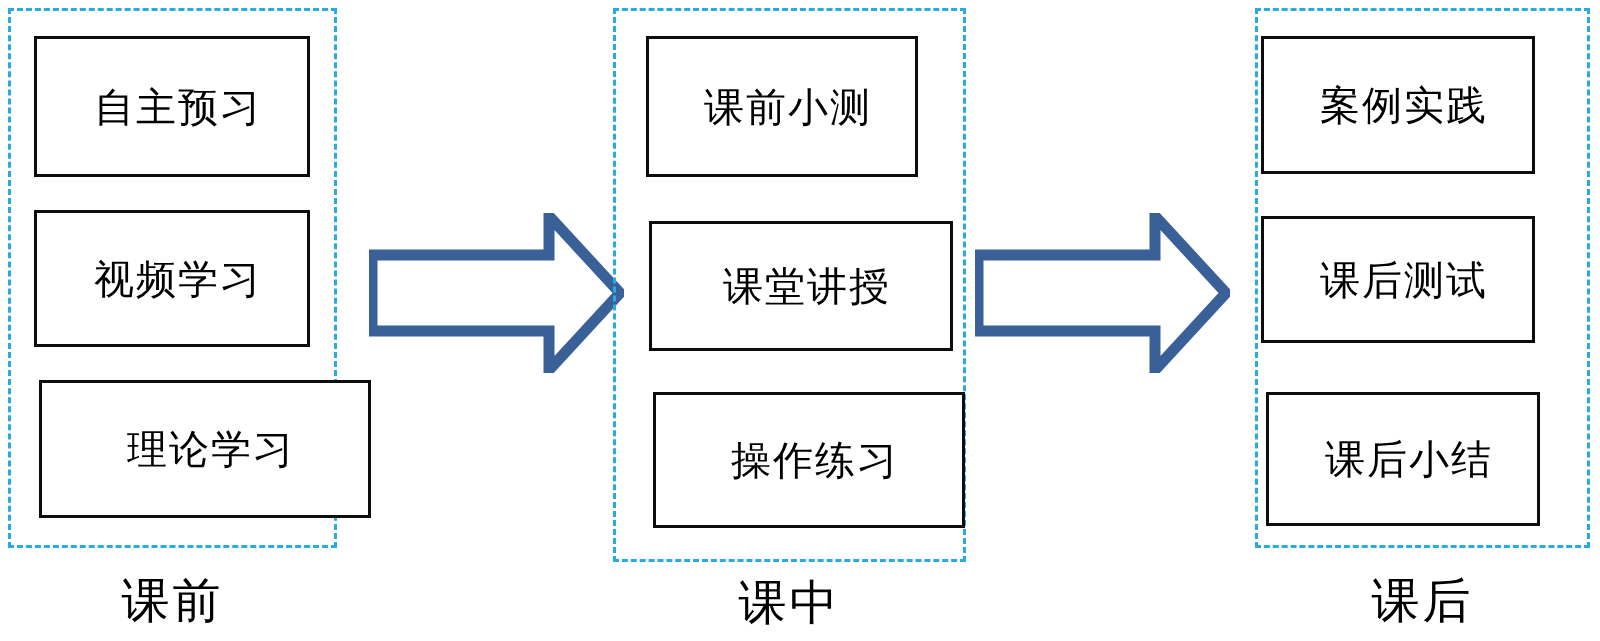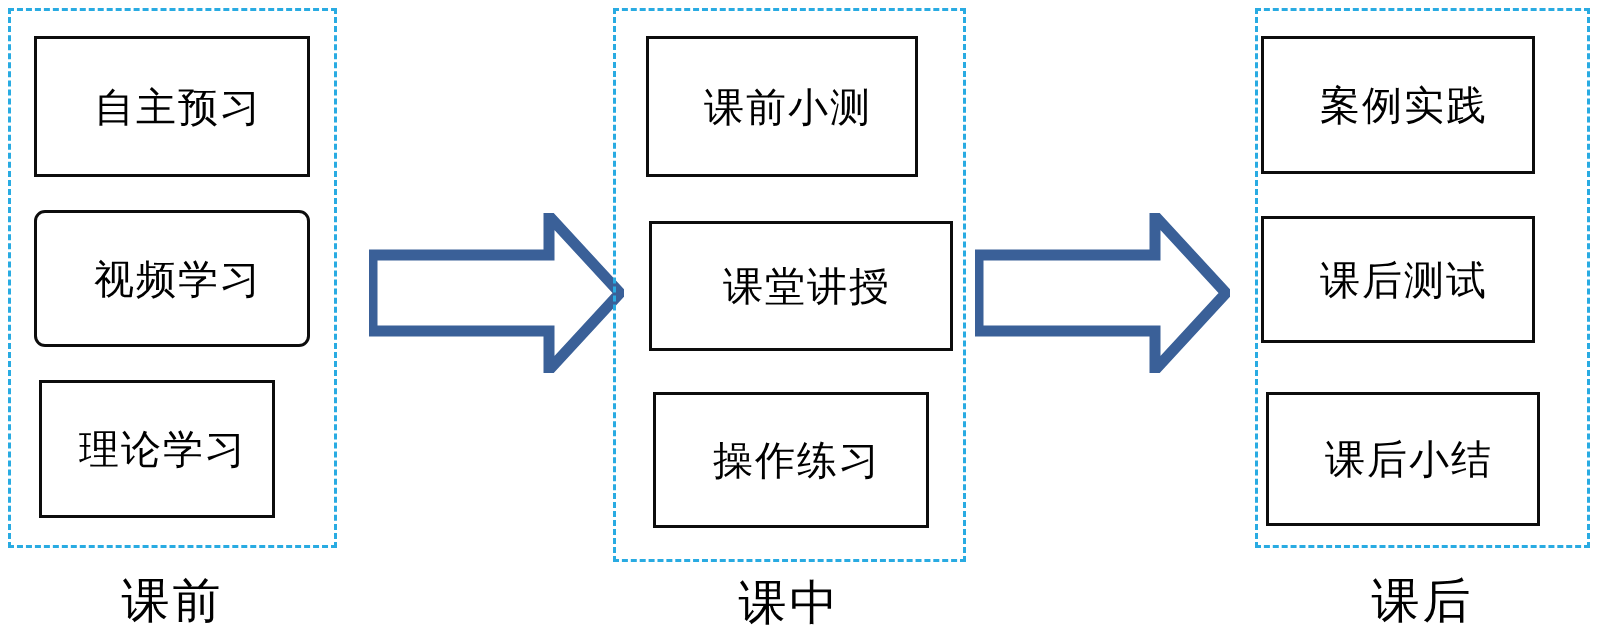--- a/index.html
+++ b/index.html
@@ -73,25 +73,25 @@
 
 <div class="stage">
 
   <div class="phase" style="left:8px; top:8px; width:329px; height:540px;">
   </div>
 
   <div class="item-box" style="left:34px; top:36px; width:276px; height:141px;">
     <span class="item-label">自主预习</span>
   </div>
 
-  <div class="item-box" style="left:34px; top:210px; width:276px; height:137px;border-radius:11px;">
+  <div class="item-box" style="left:34px; top:210px; width:276px; height:137px;">
     <span class="item-label">视频学习</span>
   </div>
 
-  <div class="item-box" style="left:39px; top:380px; width:236px; height:138px;">
+  <div class="item-box" style="left:39px; top:380px; width:332px; height:138px;">
     <span class="item-label">理论学习</span>
   </div>
 
   <div class="phase-caption" style="left:8px; top:576px; width:329px;">课前</div>
 
   <div class="arrow" style="left:369px; top:213px; width:255px; height:160px;">
     <svg width="255" height="160" viewBox="0 0 255 160" xmlns="http://www.w3.org/2000/svg">
       <polygon points="3,42 180,42 180,3 251,80 180,157 180,118 3,118" fill="#ffffff" stroke="#3A6098" stroke-width="11" stroke-linejoin="miter"></polygon>
     </svg>
   </div>
@@ -100,21 +100,21 @@
   </div>
 
   <div class="item-box" style="left:646px; top:36px; width:272px; height:141px;">
     <span class="item-label">课前小测</span>
   </div>
 
   <div class="item-box" style="left:649px; top:221px; width:304px; height:130px;">
     <span class="item-label">课堂讲授</span>
   </div>
 
-  <div class="item-box" style="left:653px; top:392px; width:276px; height:136px;">
+  <div class="item-box" style="left:653px; top:392px; width:312px; height:136px;">
     <span class="item-label">操作练习</span>
   </div>
 
   <div class="phase-caption" style="left:613px; top:578px; width:353px;">课中</div>
 
   <div class="arrow" style="left:975px; top:213px; width:255px; height:160px;">
     <svg width="255" height="160" viewBox="0 0 255 160" xmlns="http://www.w3.org/2000/svg">
       <polygon points="3,42 180,42 180,3 251,80 180,157 180,118 3,118" fill="#ffffff" stroke="#3A6098" stroke-width="11" stroke-linejoin="miter"></polygon>
     </svg>
   </div>

